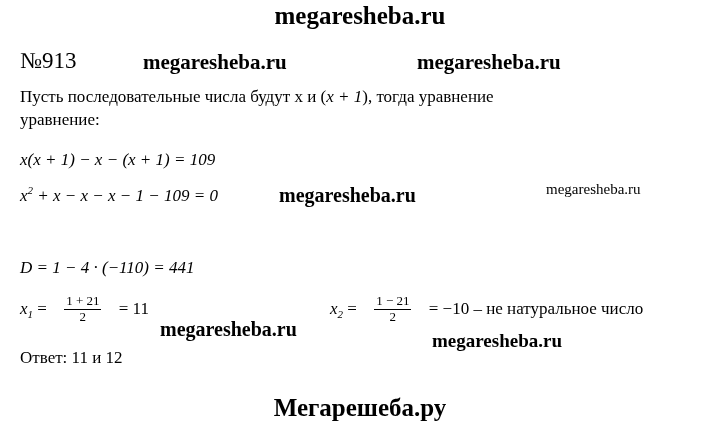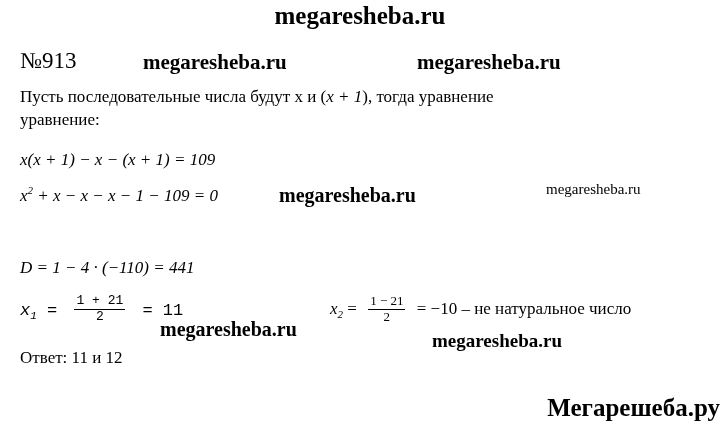--- a/index.html
+++ b/index.html
@@ -63,21 +63,21 @@
   }
   .wm-f {
     top: 330px;
     left: 432px;
     font-size: 19px;
   }
   .wm-bottom {
     top: 394px;
     left: 0;
     width: 720px;
-    text-align: right;
+    text-align: center;
     font-size: 25px;
   }
 
   .task-number {
     position: absolute;
     top: 48px;
     left: 20px;
     font-size: 23px;
     font-family: "Liberation Serif", serif;
   }
@@ -115,42 +115,41 @@
     font-style: italic;
   }
 
   .frac {
     display: inline-block;
     vertical-align: middle;
     text-align: center;
     font-style: normal;
     font-size: 13px;
     line-height: 1.12;
-    margin: 0 7px;
+    margin: 0 13px;
     position: relative;
     top: -1px;
   }
   .frac .num {
     display: block;
     padding: 0 2px;
   }
   .frac .den {
     display: block;
     border-top: 1px solid #000;
     padding: 0 2px;
   }
 
   .root-line {
     position: absolute;
     top: 295px;
     left: 20px;
     font-size: 17px;
     white-space: nowrap;
     font-style: italic;
-    font-family: Liberation Mono, monospace;
   }
   .root-line .rm { font-style: normal; }
   .root2 {
     position: absolute;
     top: 295px;
     left: 330px;
     font-size: 17px;
     white-space: nowrap;
     font-style: italic;
   }

